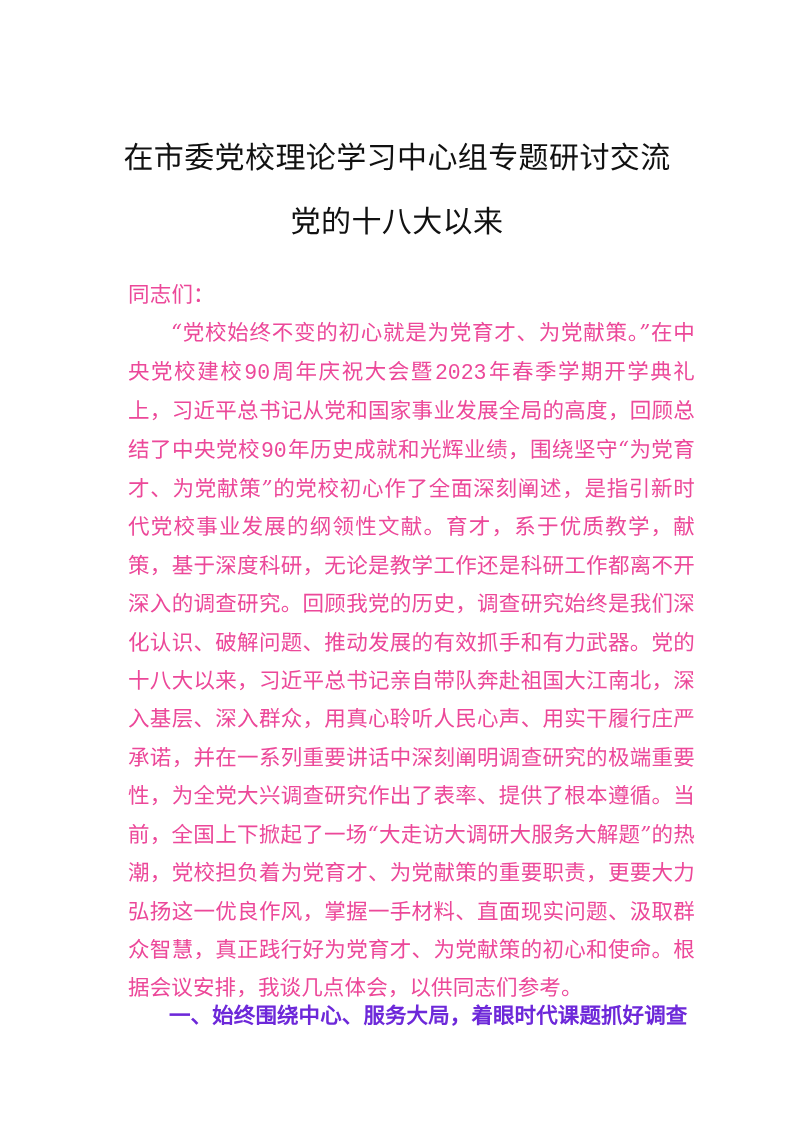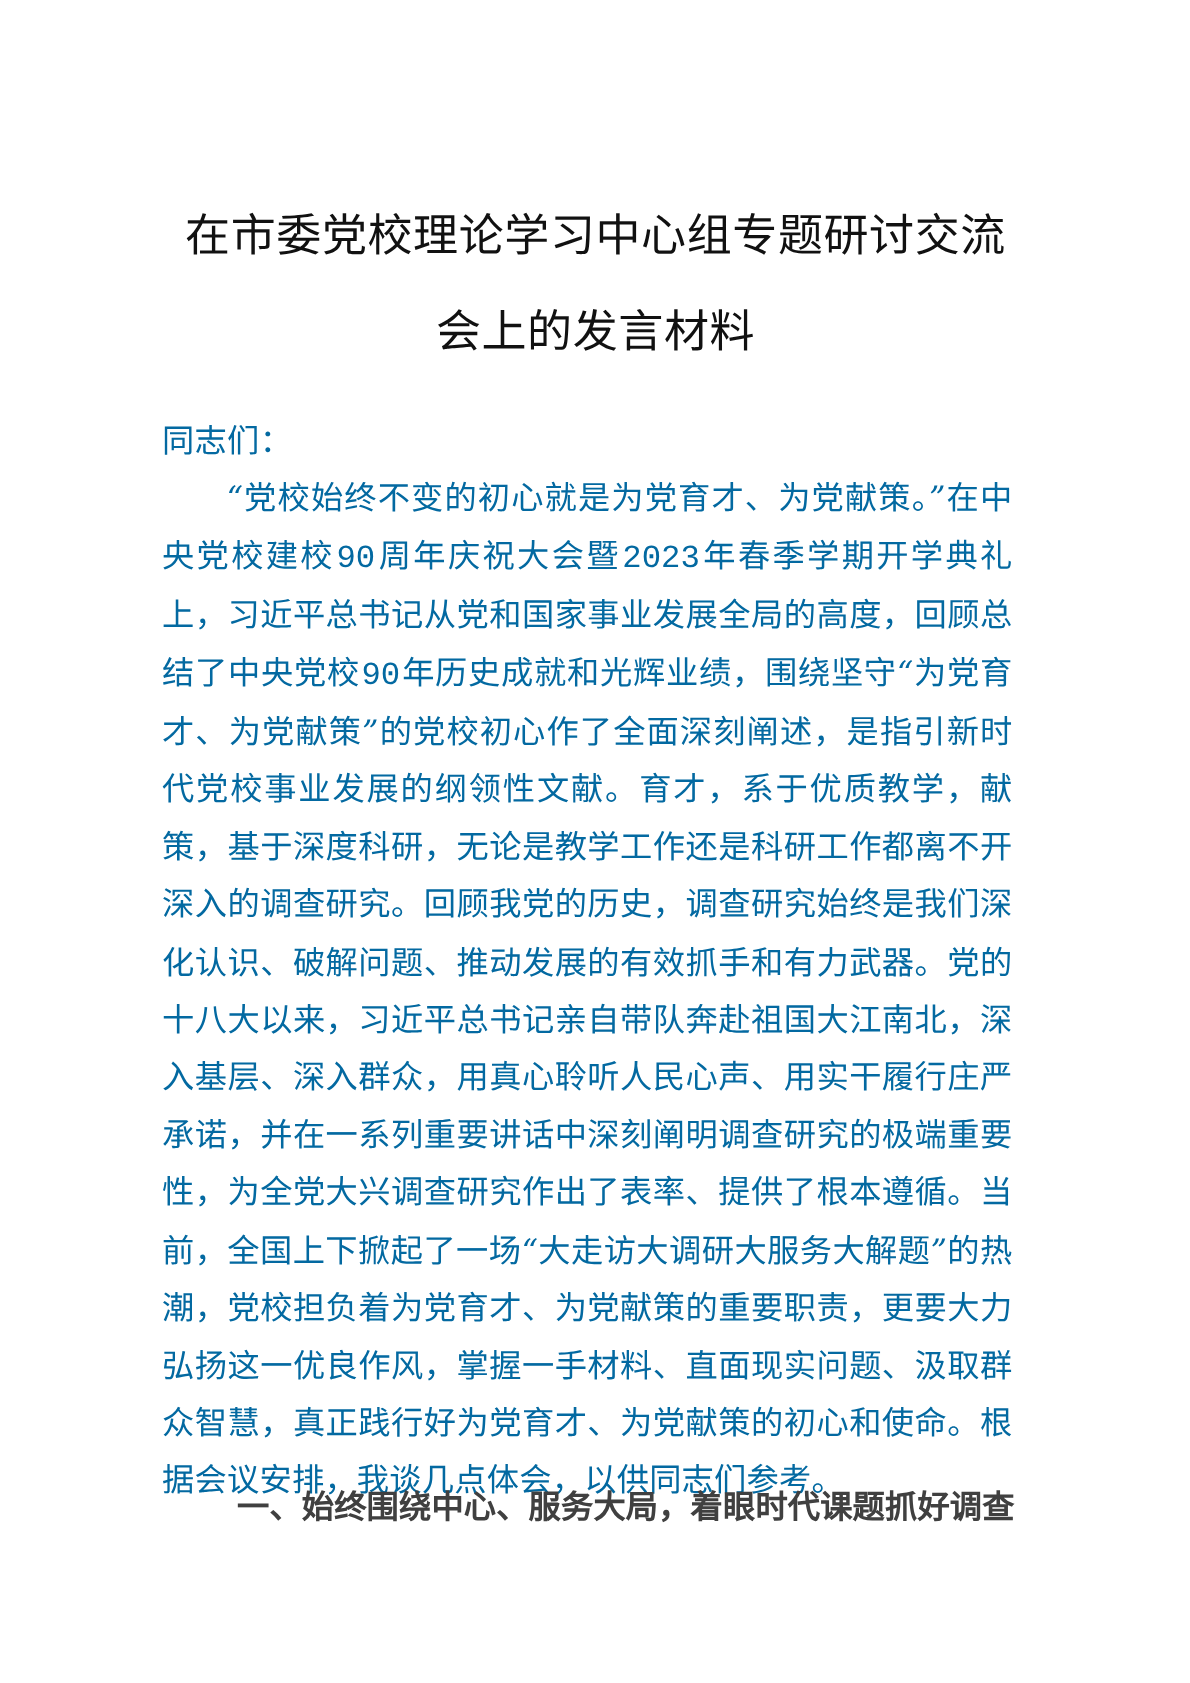--- a/index.html
+++ b/index.html
@@ -40,27 +40,27 @@
     color: #111111;
   }
   .doc-title .tline {
     display: block;
     white-space: nowrap;
   }
 
   
   .doc-body {
     position: absolute;
-    left: 108px;
+    left: 128px;
     top: 276px;
     width: 567px;
     font-family: "DejaVu Serif", "Liberation Serif", serif;
     font-size: 21.5px;
     line-height: 38.4px;
-    color: #0369a1;
+    color: #ec4899;
     text-align: justify;
     text-justify: inter-character;
   }
 
   .salutation {
     margin: 0 0 0 0;
     font-size: 21.5px;
     line-height: 38.4px;
     letter-spacing: 0.2px;
   }
@@ -83,41 +83,41 @@
     letter-spacing: 0;
     padding: 0 1px;
   }
 
   
   .section-heading {
     position: absolute;
     left: 114px;
     top: 985px;
     width: 567px;
-    margin: 1px;
+    margin: 12px;
     font-family: "Liberation Sans", "DejaVu Sans", sans-serif;
     font-size: 21.5px;
     line-height: 38.4px;
     font-weight: 700;
-    color: #404040;
+    color: #6d28d9;
     text-indent: 43px;
     text-align: justify;
     text-justify: inter-character;
     word-break: break-all;
     letter-spacing: 0.1px;
   }
 </style>
 </head>
 <body>
 
 <div class="page">
 
   <div class="doc-title">
     <span class="tline">在市委党校理论学习中心组专题研讨交流</span>
-    <span class="tline">会上的发言材料</span>
+    <span class="tline">党的十八大以来</span>
   </div>
 
   <div class="doc-body">
     <p class="salutation">同志们：</p>
     <p class="body-para"><span>“党校始终不变的初心就是为党育才、为党献策。”在中央党校建校</span><span class="num">90</span><span>周年庆祝大会暨</span><span class="num">2023</span><span>年春季学期开学典礼上，习近平总书记从党和国家事业发展全局的高度，回顾总结了中央党校</span><span class="num">90</span><span>年历史成就和光辉业绩，围绕坚守“为党育才、为党献策”的党校初心作了全面深刻阐述，是指引新时代党校事业发展的纲领性文献。育才，系于优质教学，献策，基于深度科研，无论是教学工作还是科研工作都离不开深入的调查研究。回顾我党的历史，调查研究始终是我们深化认识、破解问题、推动发展的有效抓手和有力武器。党的十八大以来，习近平总书记亲自带队奔赴祖国大江南北，深入基层、深入群众，用真心聆听人民心声、用实干履行庄严承诺，并在一系列重要讲话中深刻阐明调查研究的极端重要性，为全党大兴调查研究作出了表率、提供了根本遵循。当前，全国上下掀起了一场“大走访大调研大服务大解题”的热潮，党校担负着为党育才、为党献策的重要职责，更要大力弘扬这一优良作风，掌握一手材料、直面现实问题、汲取群众智慧，真正践行好为党育才、为党献策的初心和使命。根据会议安排，我谈几点体会，以供同志们参考。</span></p>
   </div>
 
   <p class="section-heading">一、始终围绕中心、服务大局，着眼时代课题抓好调查</p>
 
 </div>

